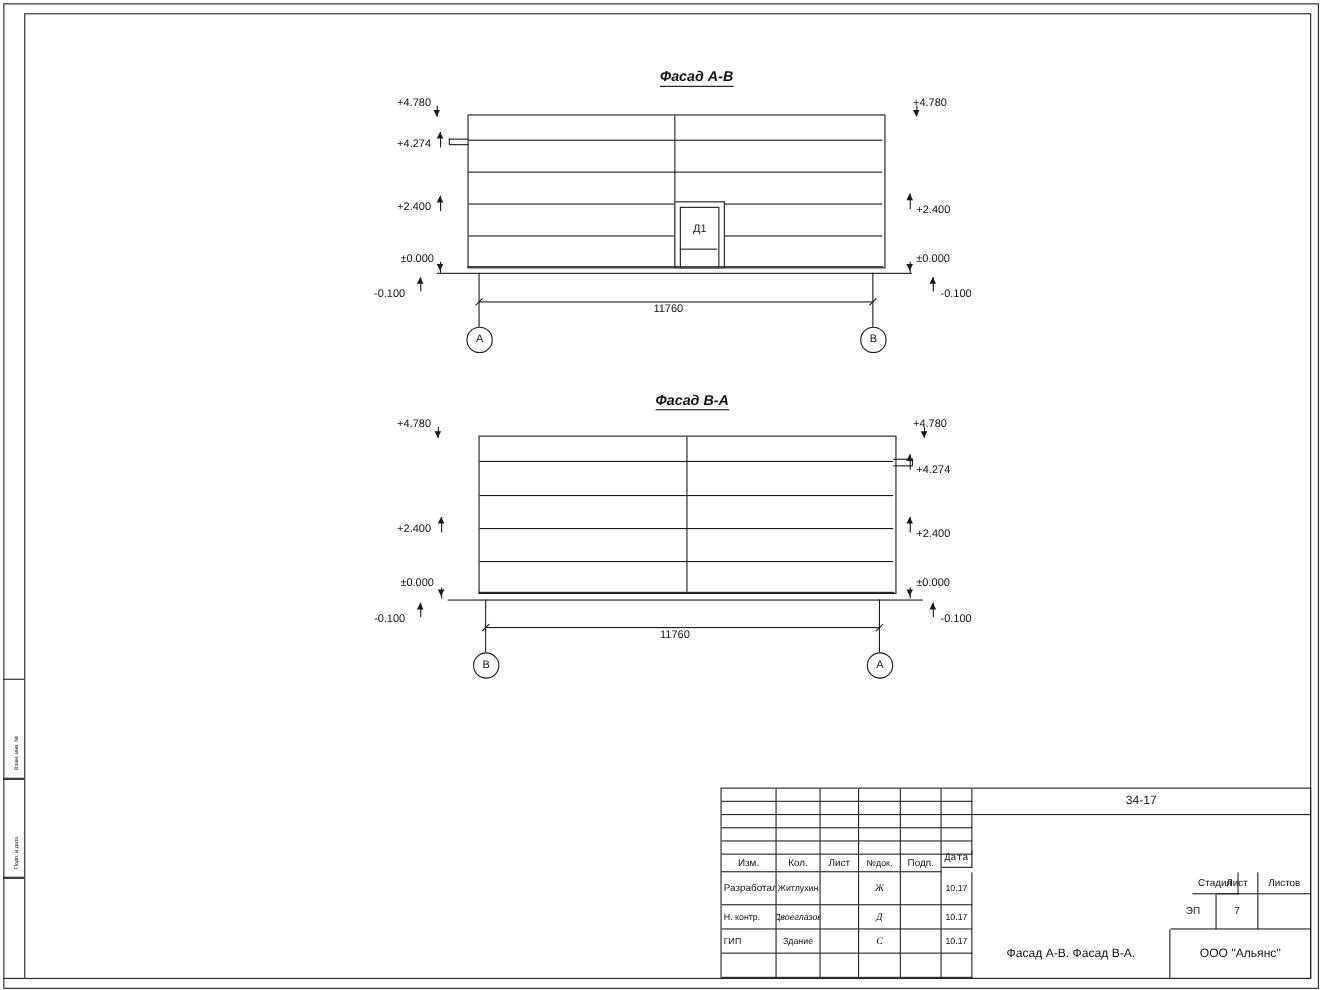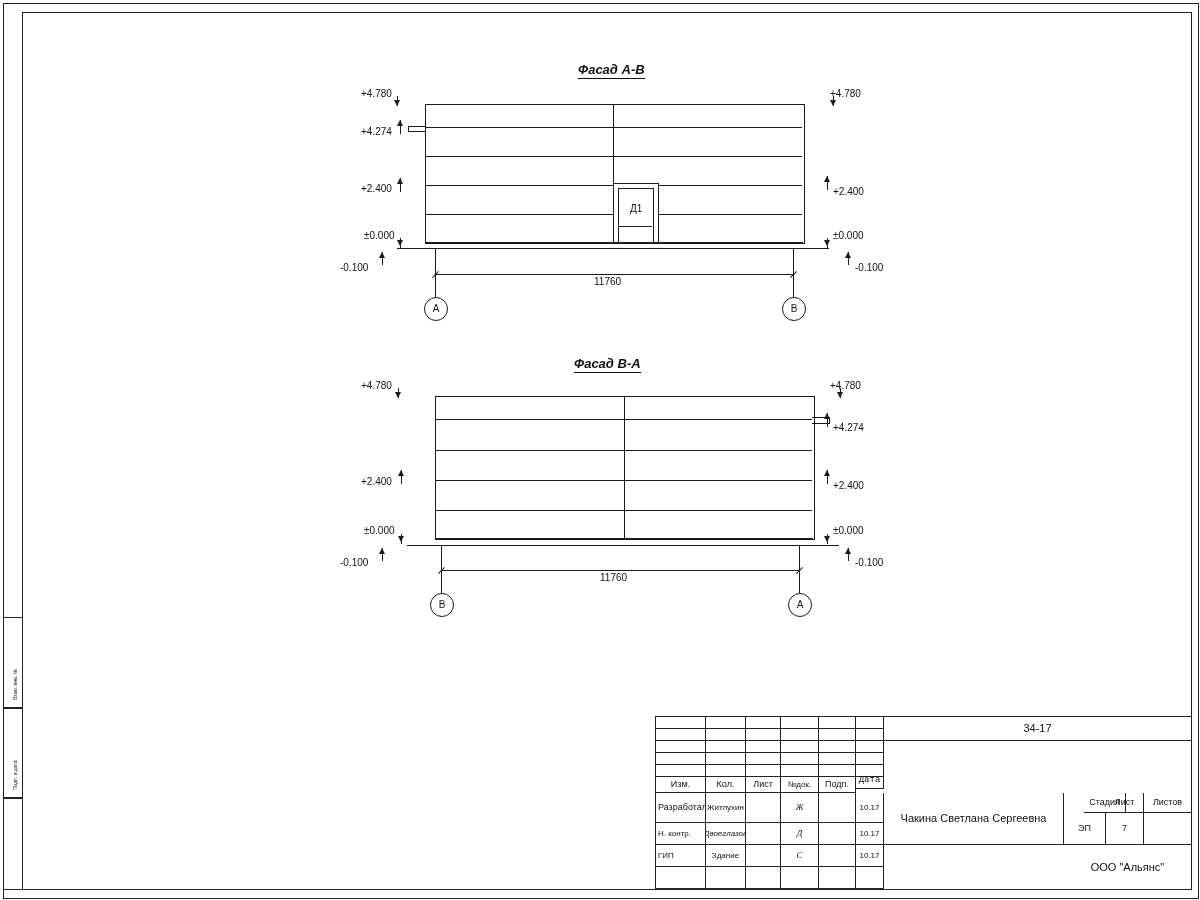--- a/index.html
+++ b/index.html
@@ -36,21 +36,21 @@
     color: #111;
   }
   .ttl {
     position: absolute;
     font-size: 13px;
     font-style: italic;
     font-weight: bold;
     white-space: nowrap;
     color: #111;
   }
-  .ttl .u { border-bottom: 1px solid #111; padding-bottom: 1px; }
+  .ttl .u { border-bottom: 1px solid #111; padding-bottom: 1px; margin-left: 22px; }
   .circ {
     position: absolute;
     border: 1px solid #1a1a1a;
     border-radius: 50%;
     width: 22px;
     height: 22px;
     font-size: 10px;
     line-height: 22px;
     text-align: center;
     color: #111;
@@ -362,26 +362,26 @@
     <div class="c" style="left:0px;  top:150px; width:50px; height:22px;"></div>
     <div class="c" style="left:50px; top:150px; width:40px; height:22px;"></div>
     <div class="c" style="left:90px; top:150px; width:35px; height:22px;"></div>
     <div class="c" style="left:125px;top:150px; width:38px; height:22px;"></div>
     <div class="c" style="left:163px;top:150px; width:37px; height:22px;"></div>
     <div class="c" style="left:200px;top:150px; width:28px; height:22px;"></div>
 
     <div class="c big" style="left:228px; top:0px; width:307px; height:24px; border-right:none;">34-17</div>
 
 
-    <div class="c big" style="left:228px; top:76px; width:180px; height:52px;">Чакина Светлана Сергеевна</div>
 
     <div class="c" style="left:428px; top:76px; width:42px; height:20px;">Стадия</div>
     <div class="c" style="left:450px; top:76px; width:38px; height:20px;">Лист</div>
     <div class="c" style="left:488px; top:76px; width:47px; height:20px; border-right:none;">Листов</div>
 
     <div class="c" style="left:408px; top:96px; width:42px; height:32px;">ЭП</div>
     <div class="c" style="left:450px; top:96px; width:38px; height:32px;">7</div>
     <div class="c" style="left:488px; top:96px; width:47px; height:32px; border-right:none;"></div>
 
+    <div class="c big" style="left:228px; top:128px; width:180px; height:44px; border-bottom:none;">Фасад А-В. Фасад В-А.</div>
     <div class="c big" style="left:408px; top:128px; width:127px; height:44px; border-right:none; border-bottom:none;">ООО "Альянс"</div>
   </div>
 
 </div>
 
 </body></html>

